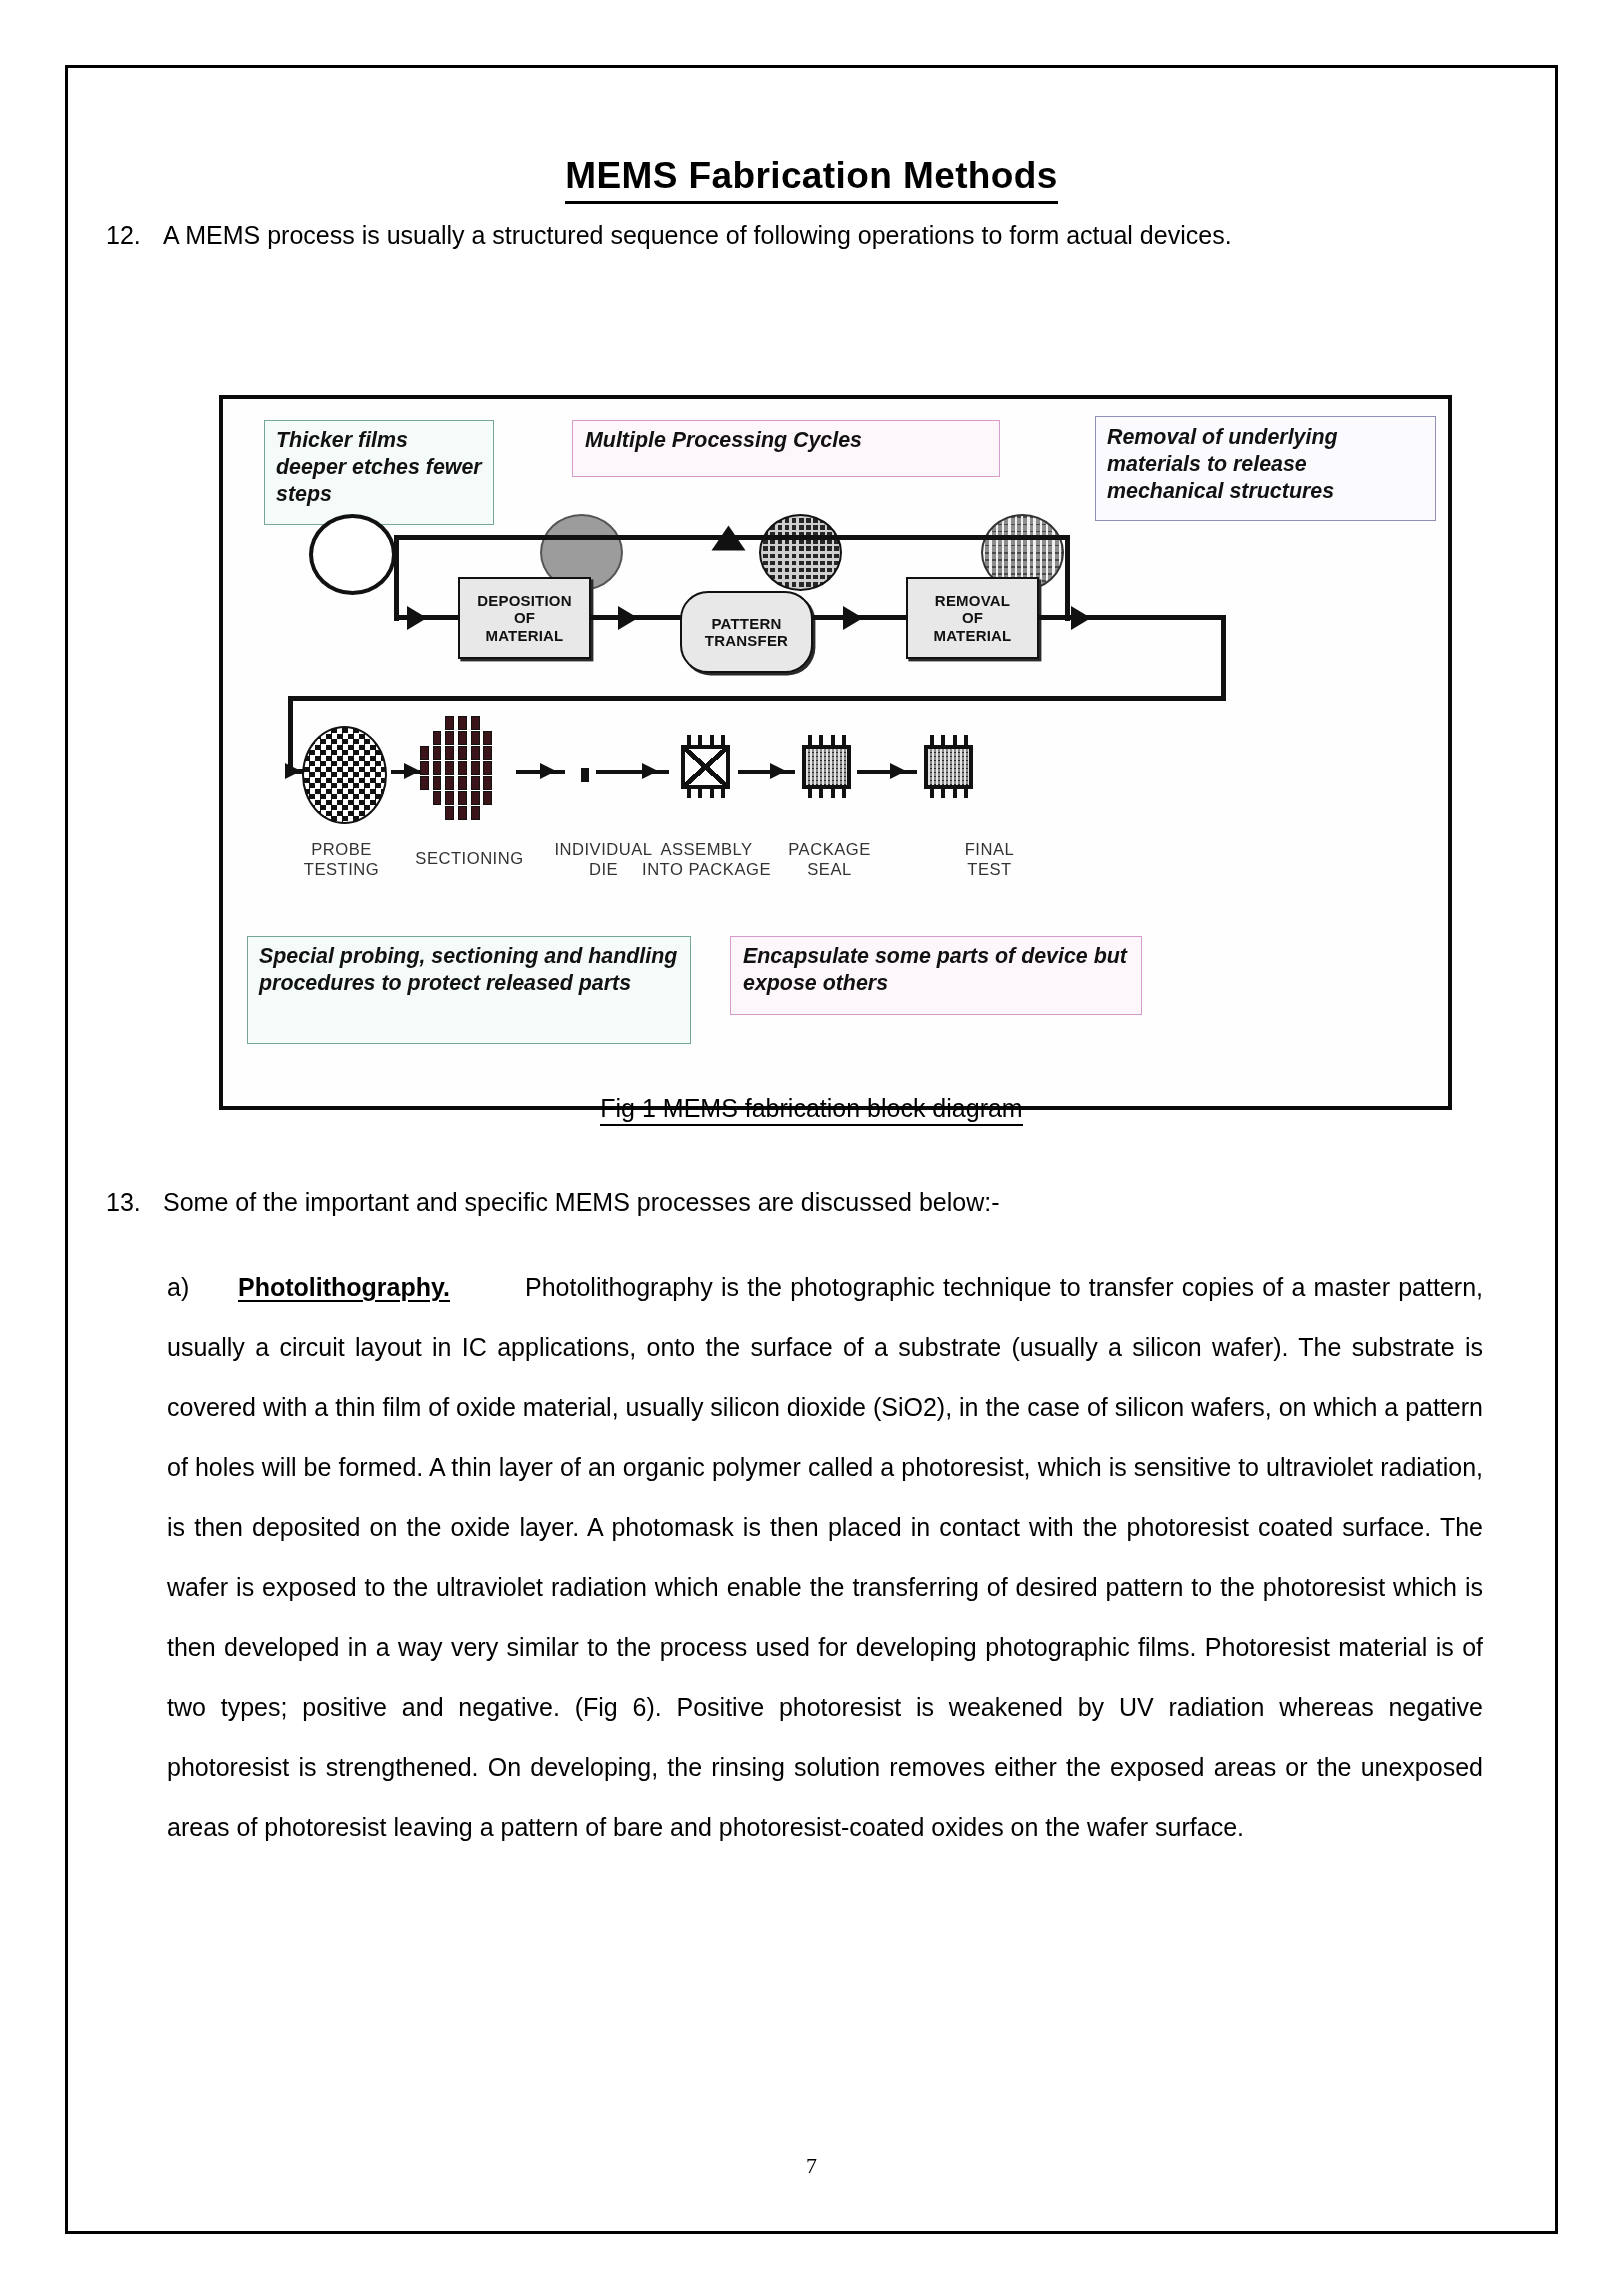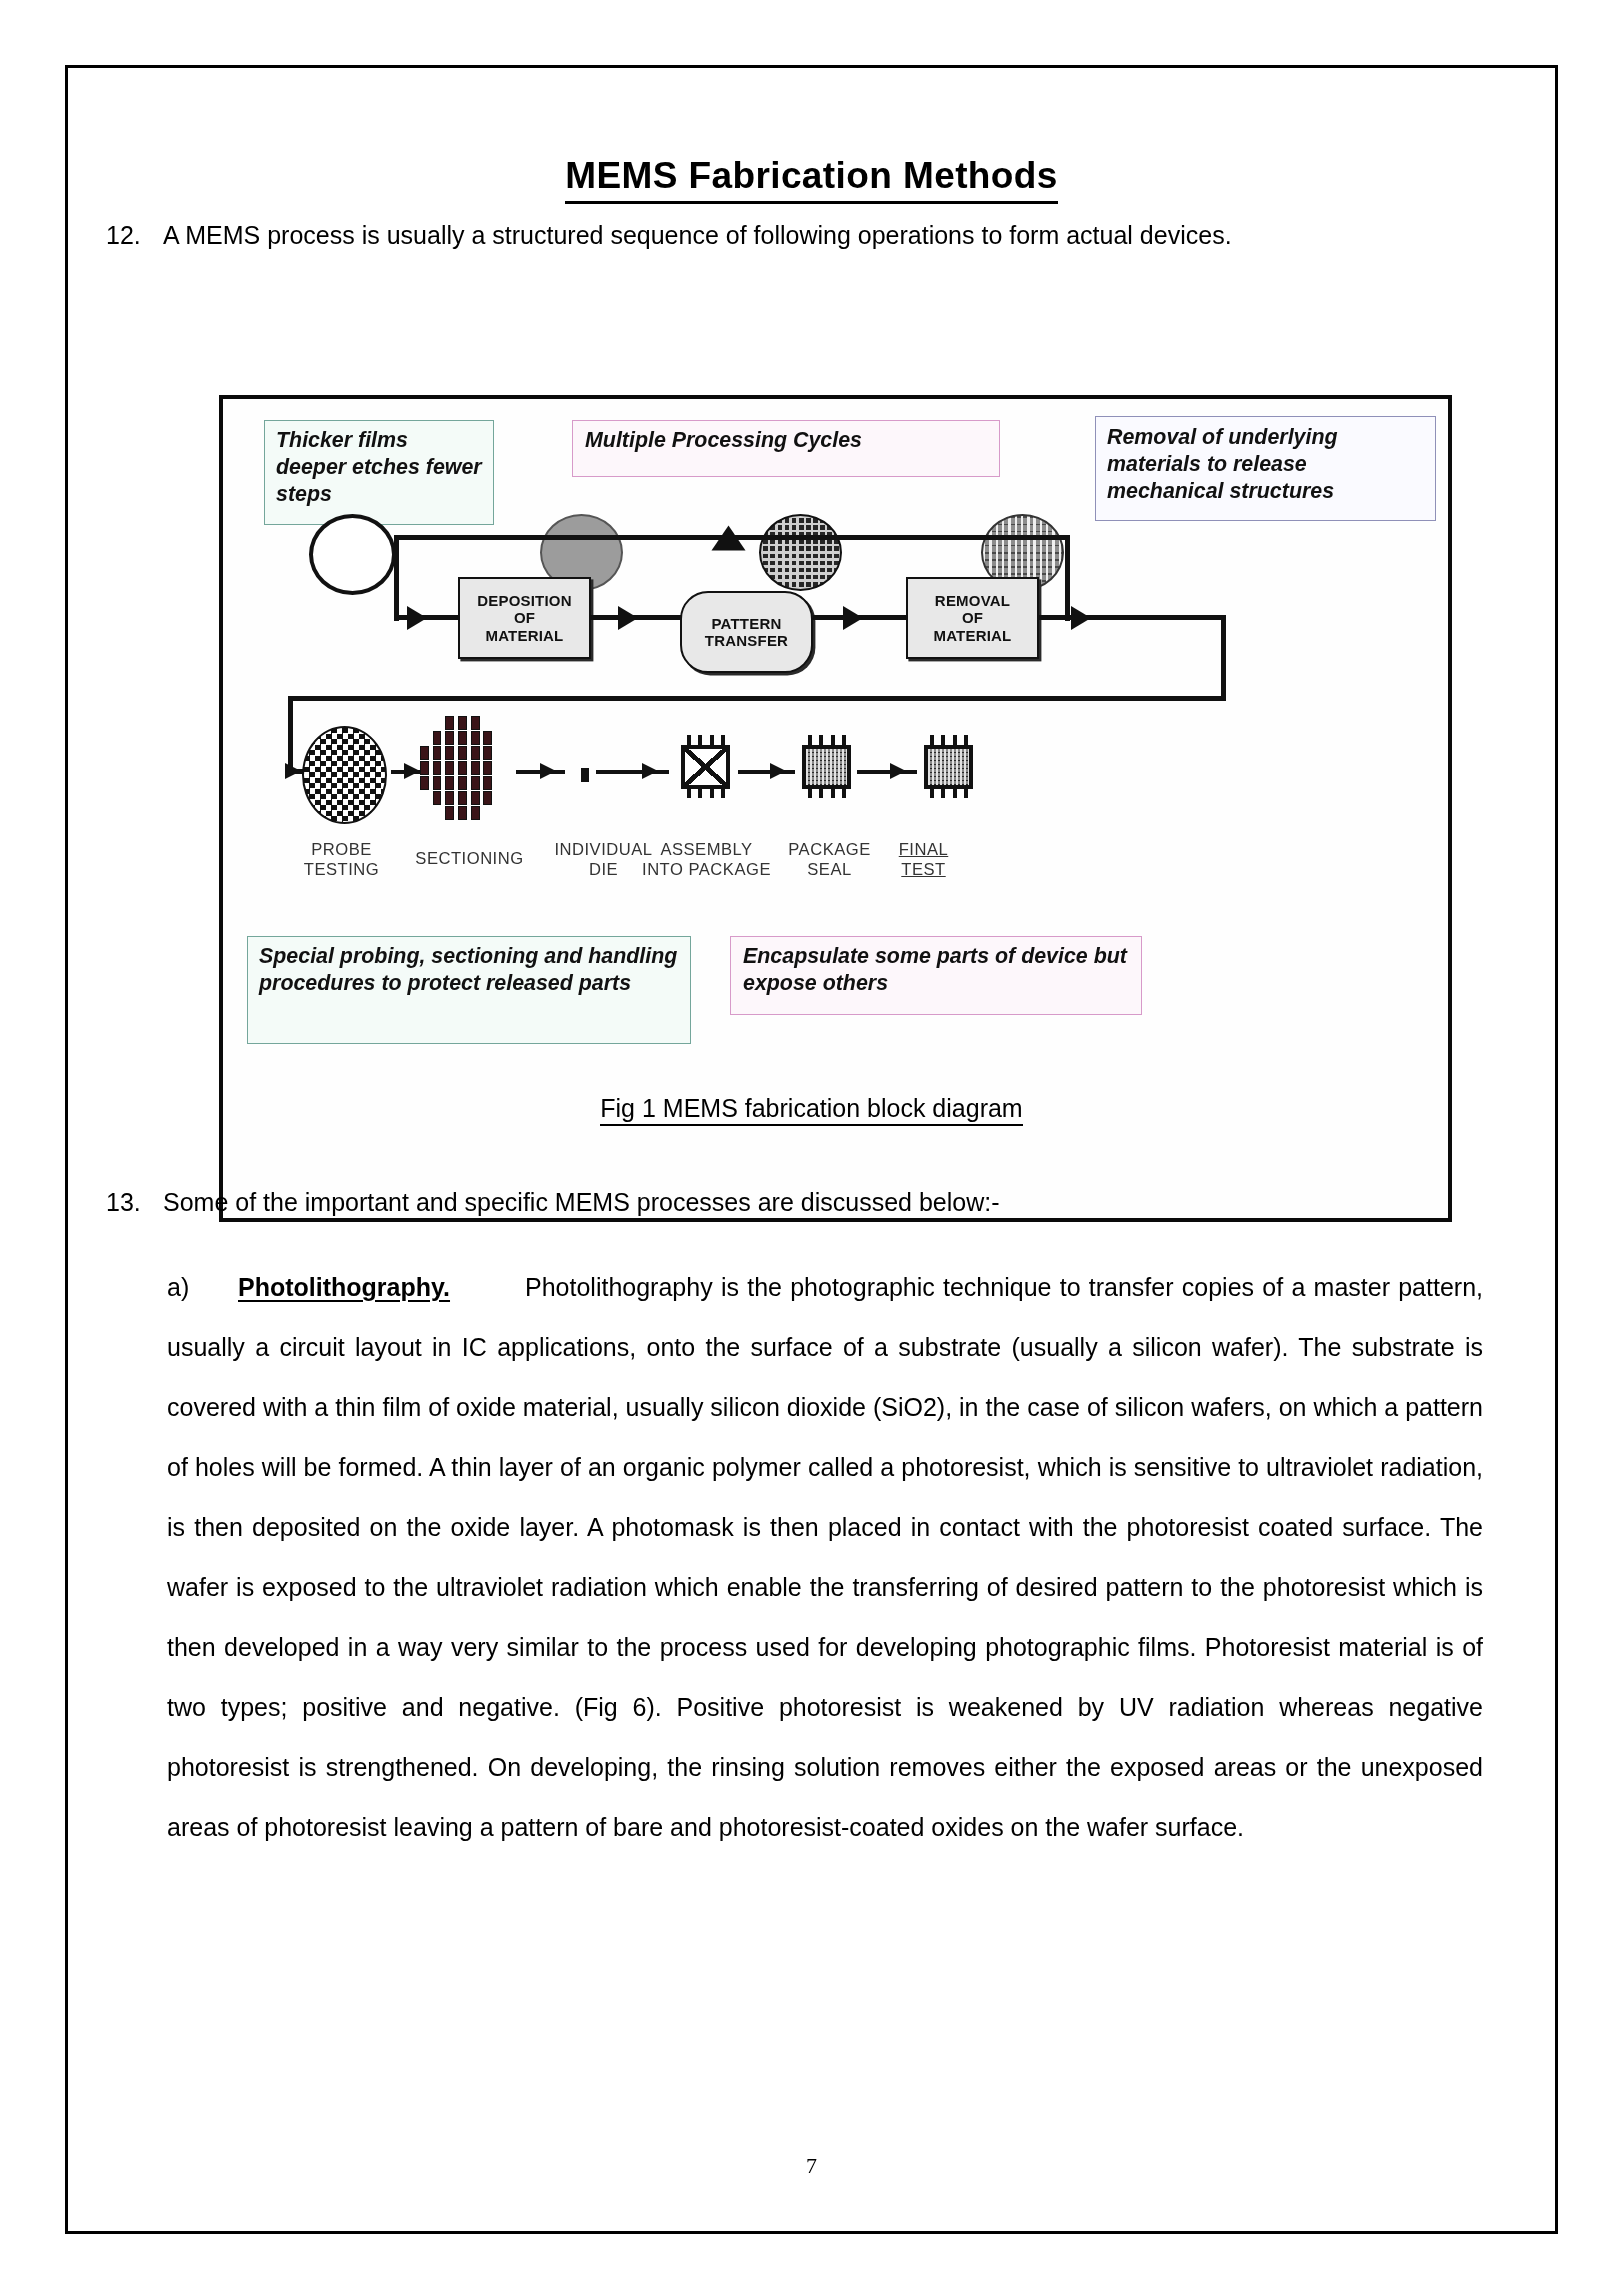--- a/index.html
+++ b/index.html
@@ -74,21 +74,21 @@
     top: 1118px;
     width: 1427px;
   }
 
   
   .figure-wrap {
     position: absolute;
     left: 151px;
     top: 327px;
     width: 1233px;
-    height: 827px;
+    height: 715px;
   }
   .diagram-frame {
     position: absolute;
     left: 0; top: 0;
     width: 100%;
     height: 100%;
     border: 4px solid #0a0a0a;
     box-sizing: border-box;
     background: #fefefe;
   }
@@ -233,21 +233,21 @@
     text-align: center;
     color: #333;
     letter-spacing: 0.5px;
     white-space: nowrap;
   }
   #lb-probe  { left:  63px; top: 441px; width: 111px; }
   #lb-sect   { left: 189px; top: 450px; width: 115px; }
   #lb-die    { left: 325px; top: 441px; width: 111px; }
   #lb-assy   { left: 412px; top: 441px; width: 143px; }
   #lb-pkg    { left: 555px; top: 441px; width: 103px; }
-  #lb-final  { left: 649px; top: 441px; width: 103px; text-decoration: underline; }
+  #lb-final  { left: 715px; top: 441px; width: 103px; }
 
   
   .line-h { position: absolute; height: 4.8px; background: #111; }
   .line-v { position: absolute; width: 4.8px; background: #111; }
   .arrow-r {
     position: absolute;
     width: 0; height: 0;
     border-top: 12px solid transparent;
     border-bottom: 12px solid transparent;
     border-left: 20.6px solid #111;

